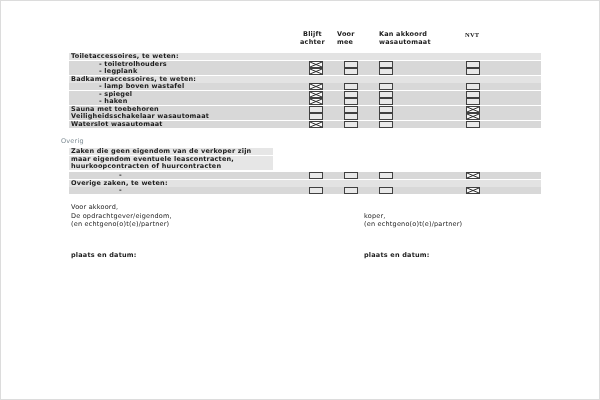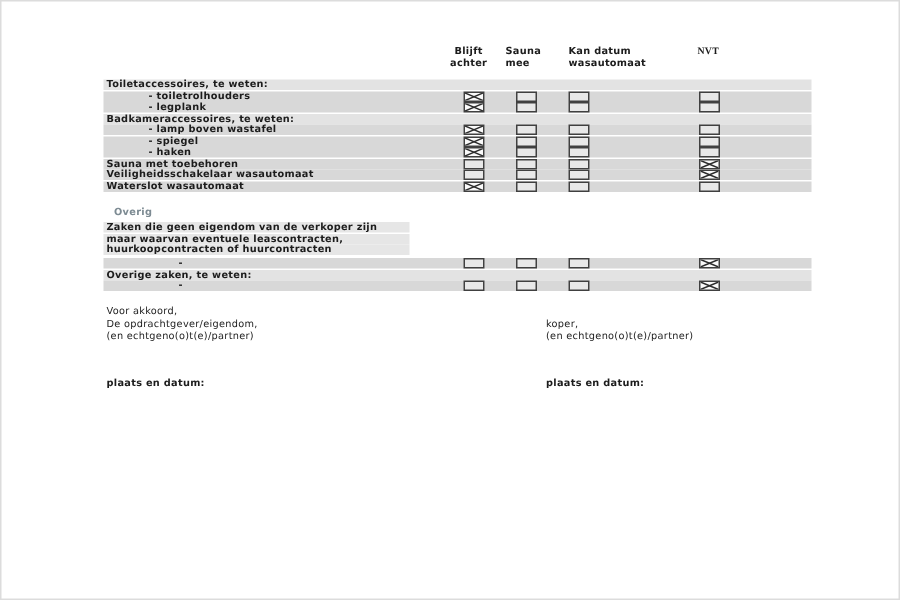--- a/index.html
+++ b/index.html
@@ -27,21 +27,21 @@
 
   
   .cb { position:absolute; top:0; width:14px; height:7px;
         border:1px solid var(--cb_border,#404040); background:var(--cb_fill,#e8e8e8); }
   .cb.checked { background:var(--cb_checked_fill,#fafafa); }
   .cb svg { display:block; width:12px; height:5px; }
   .cb line { stroke:var(--cb_x,#2c2c2c); stroke-width:1; }
   .cb0 { left:240px; } .cb1 { left:275px; } .cb2 { left:310px; } .cb3 { left:397px; }
 
   
-  .overig-heading { position:absolute; left:75px; top:136px; font-size:6.5px; font-weight:700;
+  .overig-heading { position:absolute; left:60px; top:136px; font-size:6.5px; font-weight:400;
                     letter-spacing:.2px; color:var(--section_heading,#7d8b93); }
   .desc { position:absolute; left:68px; top:147px; width:204px; }
   .desc-line { height:7px; margin-bottom:.5px; background:var(--desc_bar,#e6e6e6);
                font-size:6.5px; font-weight:700; line-height:7px; letter-spacing:.2px;
                padding-left:2px; white-space:nowrap; }
 
   
   .sig { position:absolute; font-size:6.5px; font-weight:400; line-height:8.5px;
          letter-spacing:.2px; white-space:nowrap; }
   .sig-left { left:70px; top:202px; }
@@ -52,25 +52,25 @@
 </head>
 <body>
 
 <div class="page">
 
   <div class="hcol c0">
     <div>Blijft</div>
     <div>achter</div>
   </div>
   <div class="hcol c1">
-    <div>Sauna</div>
+    <div>Voor</div>
     <div>mee</div>
   </div>
   <div class="hcol c2">
-    <div>Kan datum</div>
+    <div>Kan akkoord</div>
     <div>wasautomaat</div>
   </div>
   <div class="hcol c3">
     <div>NVT</div>
   </div>
 
   <div class="table t1">
       <div class="trow cat">
         <span class="rlabel">Toiletaccessoires, te weten:</span>
       </div>
@@ -172,21 +172,21 @@
         <span class="cb cb1"></span>
         <span class="cb cb2"></span>
         <span class="cb cb3"></span>
       </div>
     </div>
 
   <div class="overig-heading">Overig</div>
 
   <div class="desc">
     <div class="desc-line">Zaken die geen eigendom van de verkoper zijn</div>
-    <div class="desc-line">maar waarvan eventuele leascontracten,</div>
+    <div class="desc-line">maar eigendom eventuele leascontracten,</div>
     <div class="desc-line">huurkoopcontracten of huurcontracten</div>
   </div>
 
   <div class="table t2">
       <div class="trow item">
         <span class="rlabel ind">-</span>
         <span class="cb cb0"></span>
         <span class="cb cb1"></span>
         <span class="cb cb2"></span>
         <span class="cb cb3 checked">

